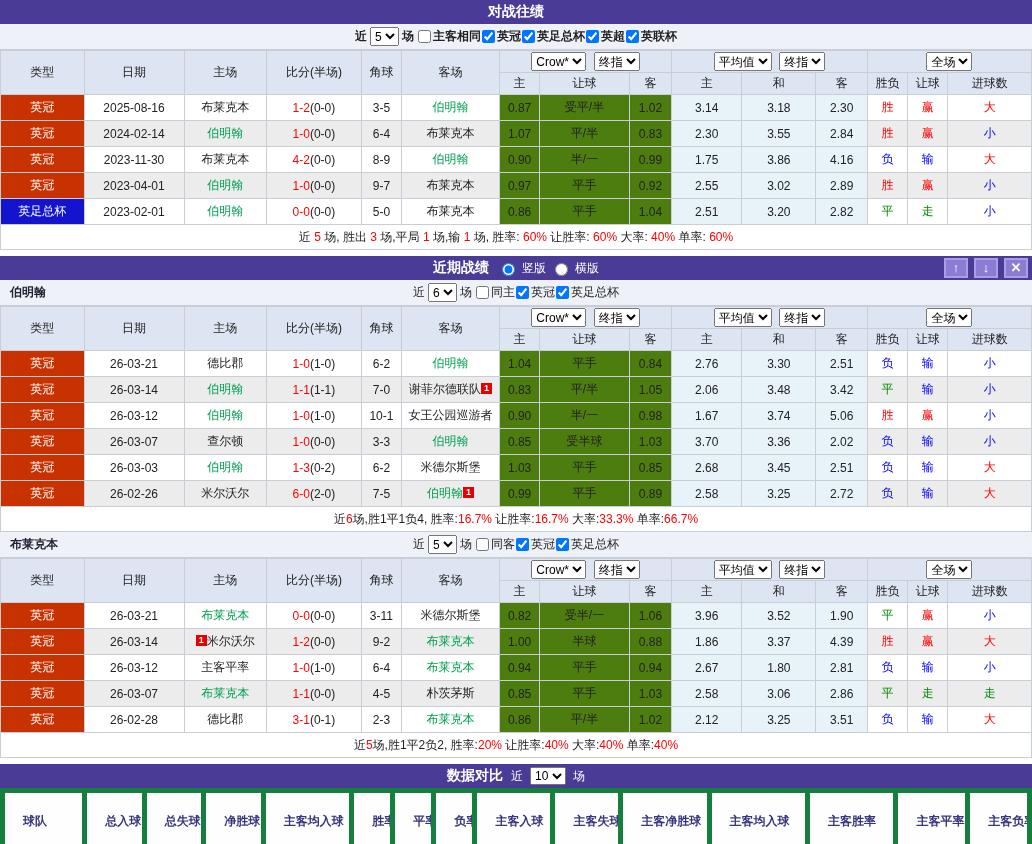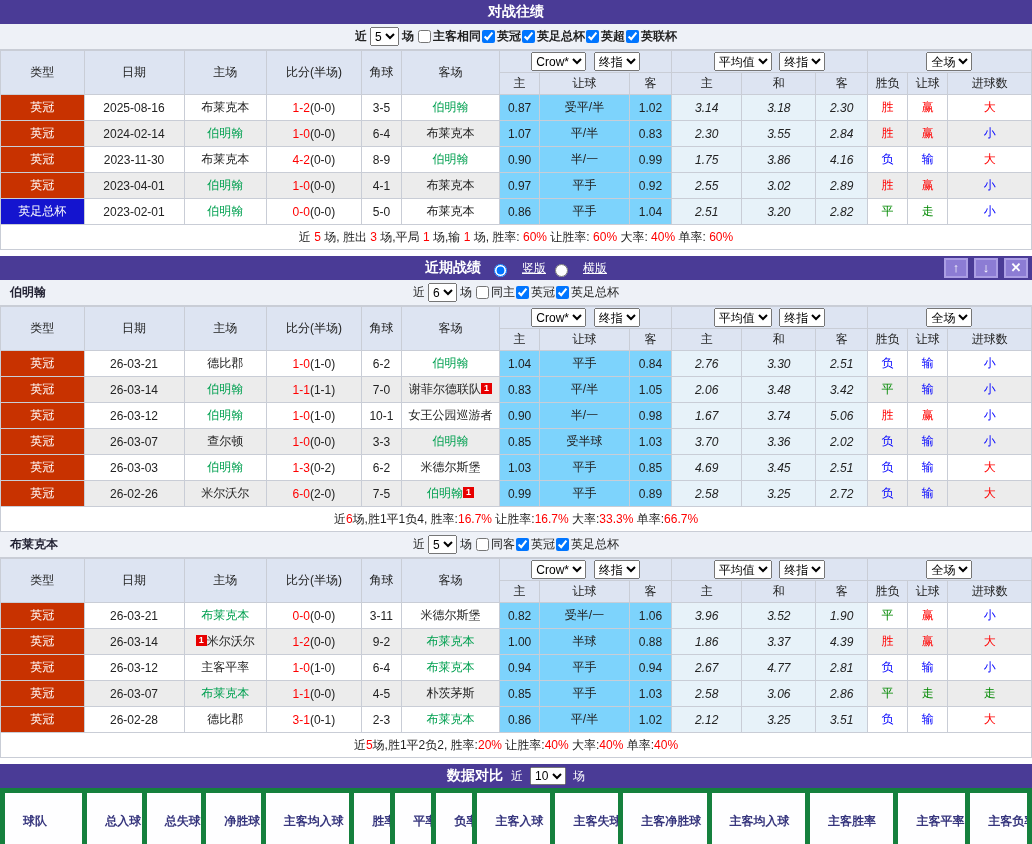--- a/index.html
+++ b/index.html
@@ -15,37 +15,37 @@
   .filter label{display:flex;align-items:center;gap:1px;}
   .filter input{margin:0 1px;}
   .f1 .fw, .f1 label{font-weight:bold;}
   .team-label{position:absolute;left:10px;font-weight:bold;color:#223;}
   table.mt{width:100%;border-collapse:collapse;table-layout:fixed;}
   .mt th,.mt td{border:1px solid #c9cdd6;text-align:center;padding:0;overflow:hidden;white-space:nowrap;}
   .mt thead th{background:#dde4f2;font-weight:normal;height:21px;color:#222;}
   .mt thead th.grp select{font-size:12px;height:19px;margin:0 2px;}
   .mt tbody td{height:25px;background:#fff;}
   tr.alt td{background:#ececec;}
-  .mt tbody td.odds{background:#7dd3fc;margin-left:36px;}
-  .mt tbody td.avg{background:#e7f2f9;font-style:italic;}
+  .mt tbody td.odds{background:#4d7c0f;margin-left:36px;}
+  .mt tbody td.avg{background:#e7f2f9;}
   .mt tbody td.lg-red{background:#c83200;color:#fff;}
   .mt tbody td.lg-blue{background:#1414cf;color:#fff;}
   .tg{color:#00a050;}
   .sc{color:#ff0000;}
   .t-r{color:#ff0000;} .t-b{color:#0000ff;} .t-g{color:#008800;}
   .rc{display:inline-block;background:#e80000;color:#fff;font-size:9px;line-height:11px;min-width:9px;height:11px;vertical-align:2px;padding:0 1px;font-weight:bold;}
   .summary{height:24px;line-height:24px;text-align:center;border:1px solid #c9cdd6;border-top:none;background:#fff;color:#222;}
   .summary .red{color:#ff0000;}
   .gap{height:6px;background:#fff;}
   table.ct{width:100%;border-collapse:collapse;table-layout:fixed;border-bottom:3px solid #4a3b96;}
   .ct th,.ct td{border:5px solid #15803d;text-align:left;padding:18px;height:21px;overflow:hidden;white-space:nowrap;}
   .ct thead th{color:#36357d;font-weight:bold;background:#fefeff;}
   .ct tbody tr.dark td{color:#222;background:#fff;}
   .ct tbody tr.blue td{color:#2e6cb0;background:#d8e5f4;}
-  .bar label{display:flex;align-items:flex-end;gap:12px;color:#fff;text-decoration:underline;}
+  .bar label{display:flex;align-items:flex-start;gap:4px;color:#fff;}
 </style>
 </head>
 <body>
 
 <div class="bar">
   <span class="t">对战往绩</span>
 </div>
 
 <div class="filter f1">
   <span class="fw">近</span>
@@ -175,21 +175,21 @@
         <td class="avg">4.16</td>
         <td class="t-b">负</td>
         <td class="t-b">输</td>
         <td class="t-r">大</td>
       </tr>
       <tr class="alt">
         <td class="lg-red">英冠</td>
         <td>2023-04-01</td>
         <td><span class="tg">伯明翰</span></td>
         <td><span class="sc">1-0</span><span>(0-0)</span></td>
-        <td>4-1</td>
+        <td>9-7</td>
         <td><span>布莱克本</span></td>
         <td class="odds">0.97</td>
         <td class="odds">平手</td>
         <td class="odds">0.92</td>
         <td class="avg">2.55</td>
         <td class="avg">3.02</td>
         <td class="avg">2.89</td>
         <td class="t-r">胜</td>
         <td class="t-r">赢</td>
         <td class="t-b">小</td>
@@ -379,21 +379,21 @@
       <tr>
         <td class="lg-red">英冠</td>
         <td>26-03-03</td>
         <td><span class="tg">伯明翰</span></td>
         <td><span class="sc">1-3</span><span>(0-2)</span></td>
         <td>6-2</td>
         <td><span>米德尔斯堡</span></td>
         <td class="odds">1.03</td>
         <td class="odds">平手</td>
         <td class="odds">0.85</td>
-        <td class="avg">4.69</td>
+        <td class="avg">2.68</td>
         <td class="avg">3.45</td>
         <td class="avg">2.51</td>
         <td class="t-b">负</td>
         <td class="t-b">输</td>
         <td class="t-r">大</td>
       </tr>
       <tr class="alt">
         <td class="lg-red">英冠</td>
         <td>26-02-26</td>
         <td><span>米尔沃尔</span></td>
@@ -524,21 +524,21 @@
         <td class="lg-red">英冠</td>
         <td>26-03-12</td>
         <td><span>主客平率</span></td>
         <td><span class="sc">1-0</span><span>(1-0)</span></td>
         <td>6-4</td>
         <td><span class="tg">布莱克本</span></td>
         <td class="odds">0.94</td>
         <td class="odds">平手</td>
         <td class="odds">0.94</td>
         <td class="avg">2.67</td>
-        <td class="avg">4.77</td>
+        <td class="avg">1.80</td>
         <td class="avg">2.81</td>
         <td class="t-b">负</td>
         <td class="t-b">输</td>
         <td class="t-b">小</td>
       </tr>
       <tr class="alt">
         <td class="lg-red">英冠</td>
         <td>26-03-07</td>
         <td><span class="tg">布莱克本</span></td>
         <td><span class="sc">1-1</span><span>(0-0)</span></td>

